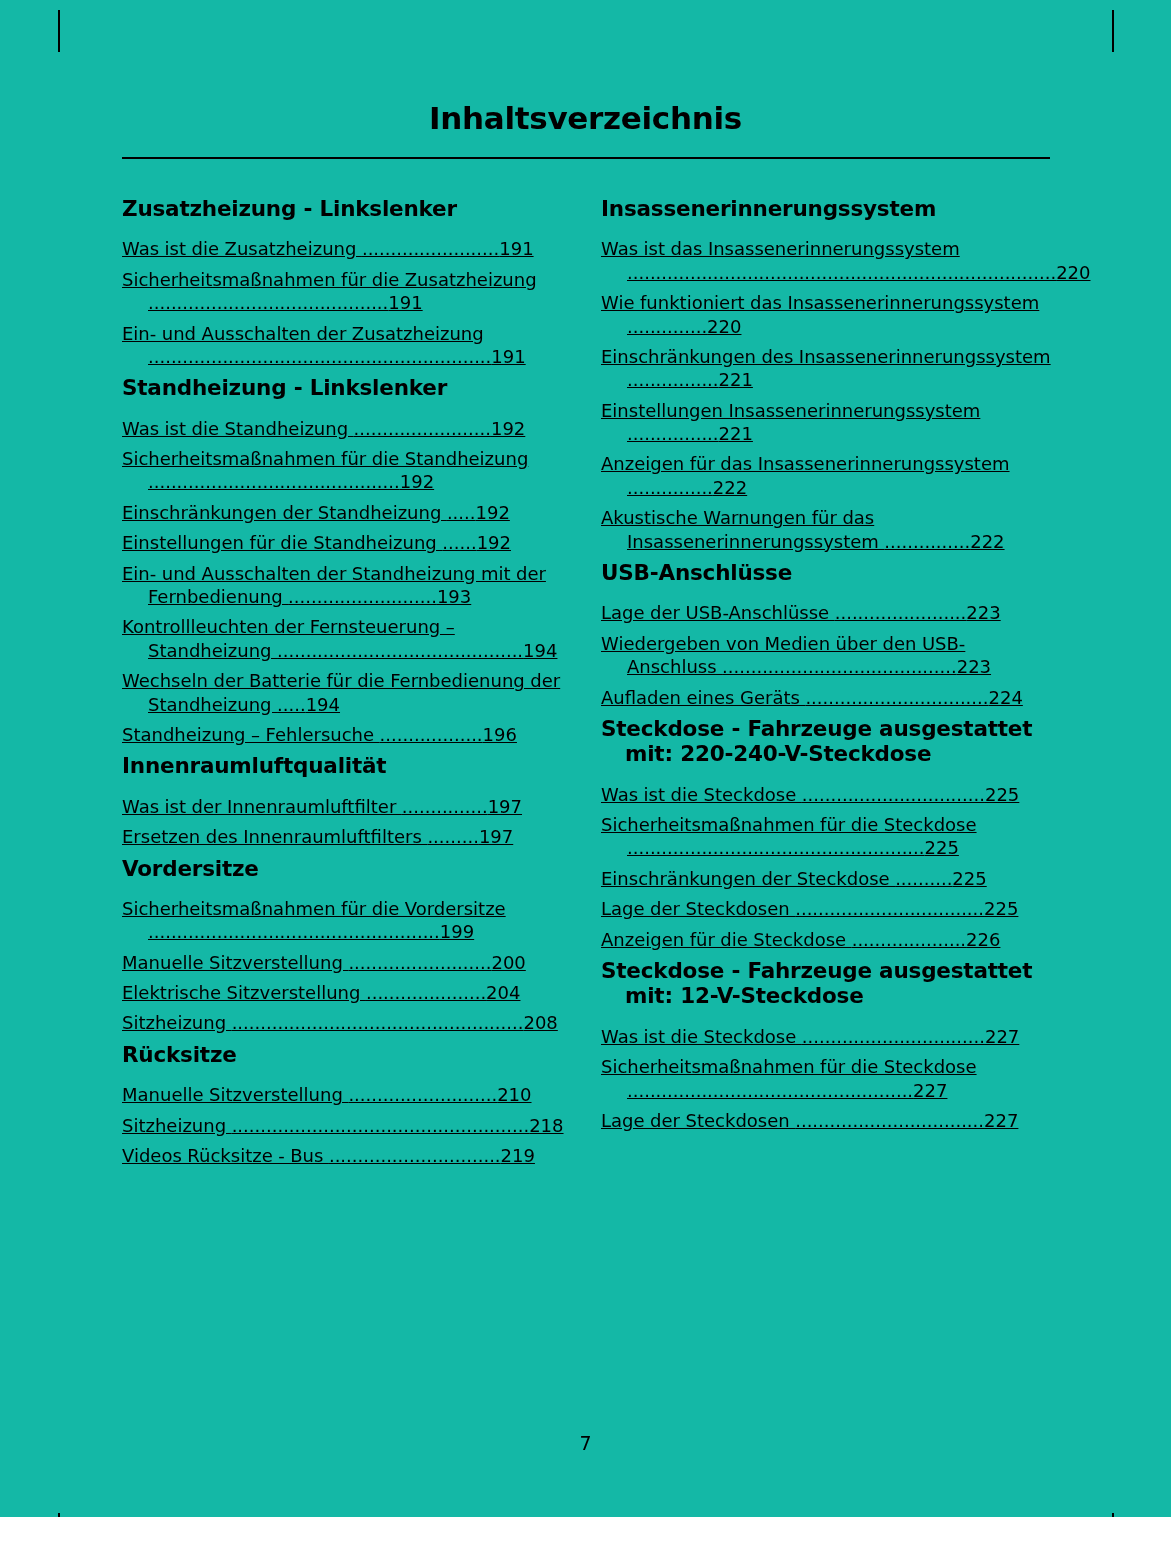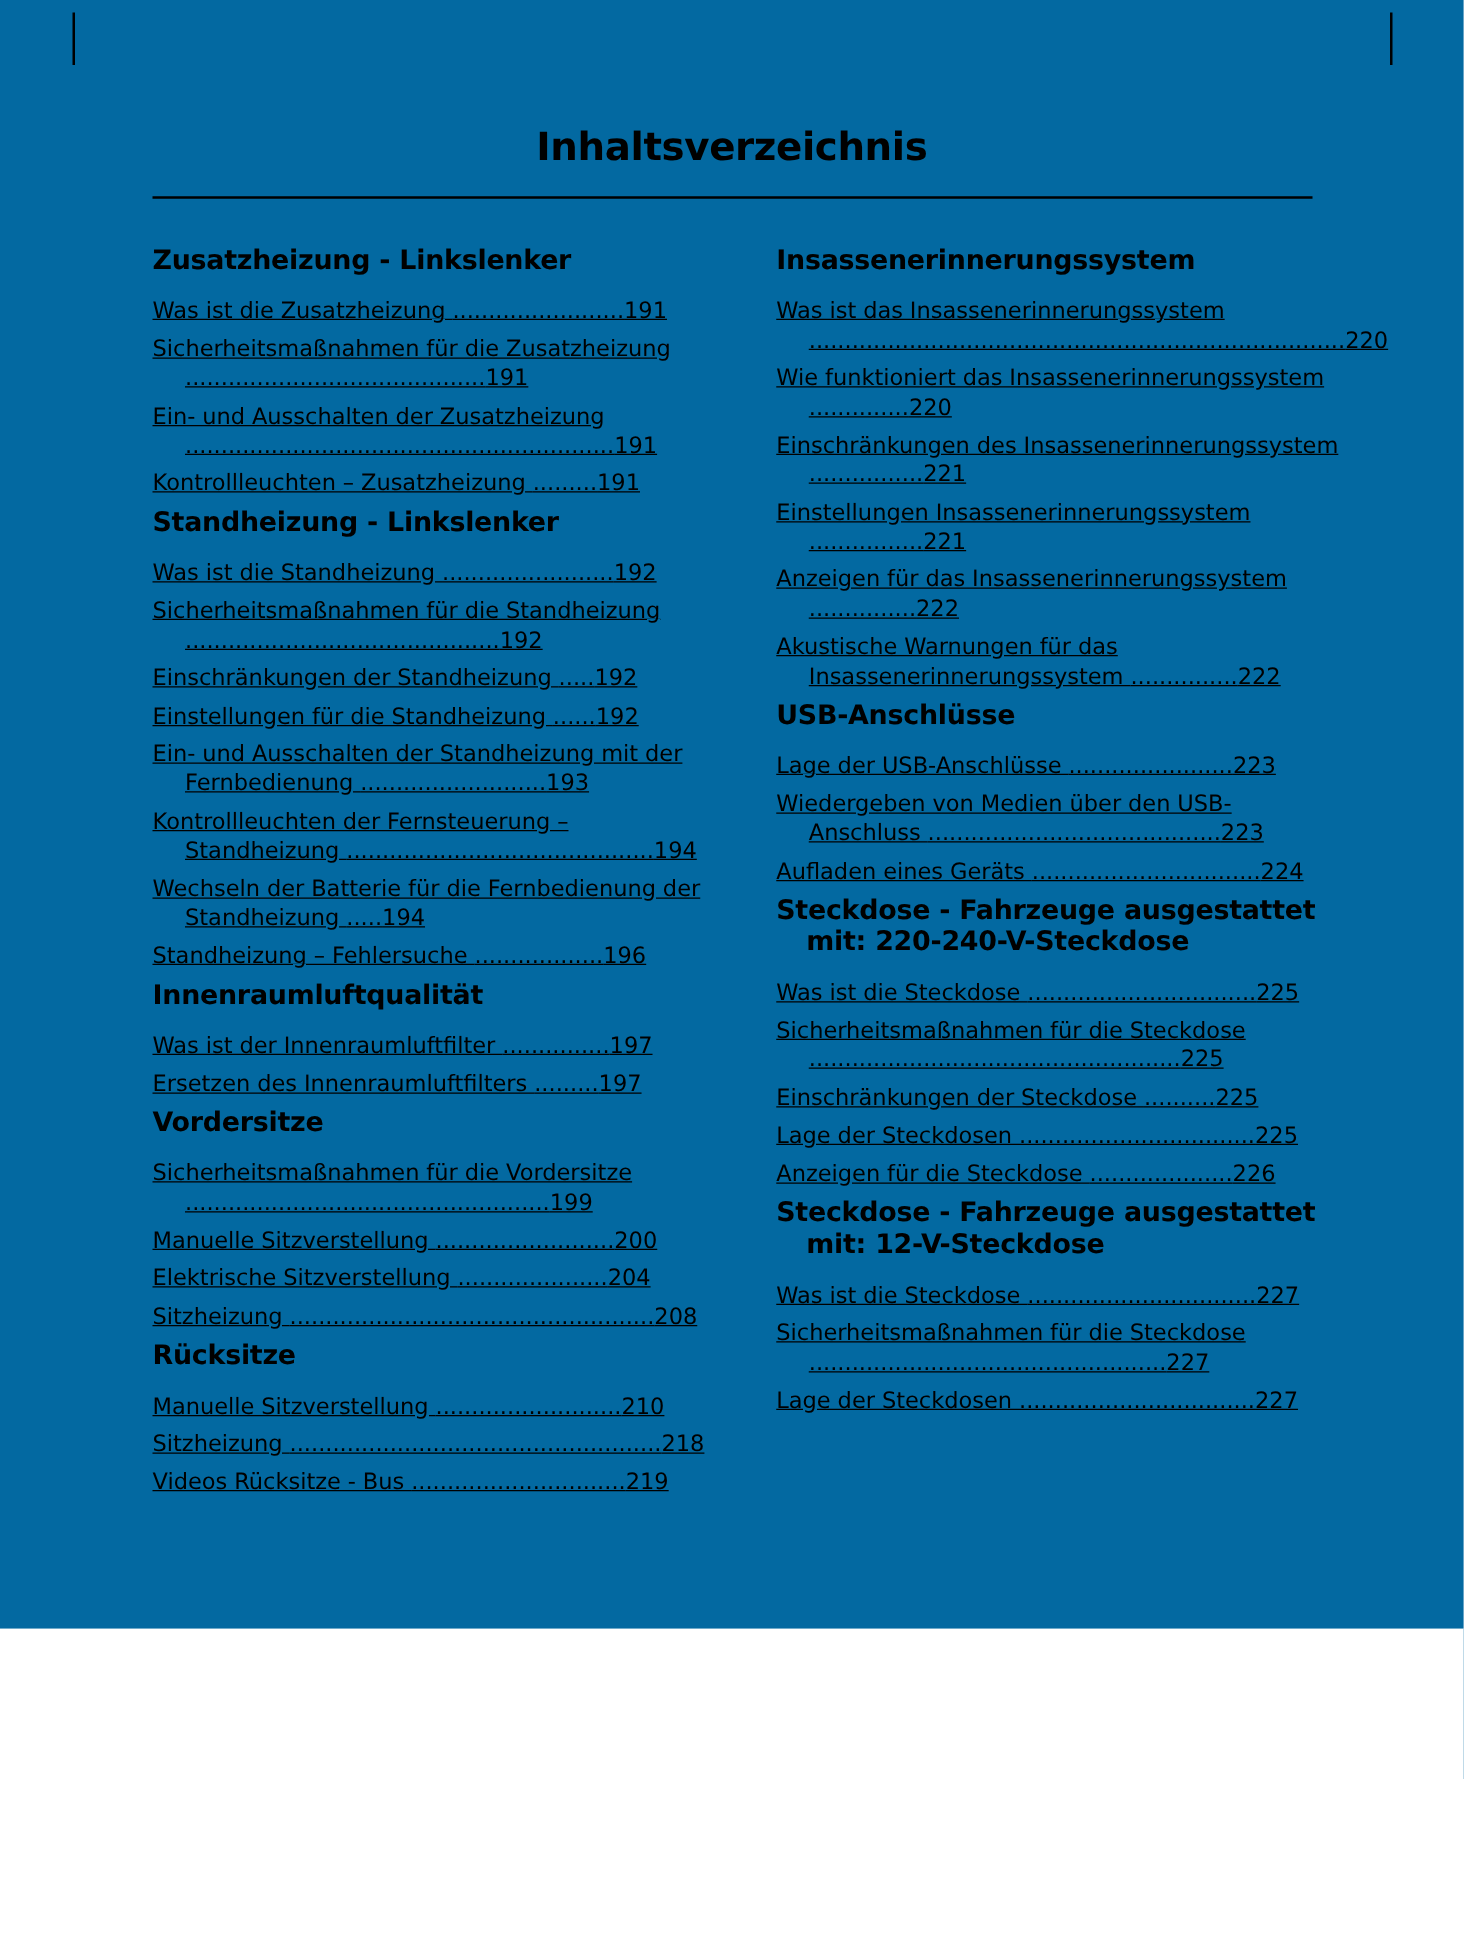--- a/index.html
+++ b/index.html
@@ -3,22 +3,22 @@
 <meta charset="utf-8">
 <style>
   html, body {
     margin: 0;
     padding: 0;
     background: #ffffff;
   }
   .page {
     position: relative;
     width: 1171px;
-    height: 1303px;
-    background: #0369a1;
+    height: 1517px;
+    background: #14b8a6;
     font-family: "DejaVu Sans", sans-serif;
     color: #000000;
     overflow: hidden;
   }
 
   
   .crop {
     position: absolute;
     background: #000;
   }
@@ -43,21 +43,21 @@
     height: 2px;
     background: #000;
   }
 
   .columns {
     position: absolute;
     top: 196px;
     left: 122px;
     width: 952px;
     display: flex;
-    gap: 46px;
+    gap: 26px;
   }
   .col {
     width: 453px;
   }
 
   h2.sec {
     font-size: 21.5px;
     font-weight: bold;
     line-height: 1.18;
     margin: 0 0 16px 0;
@@ -106,21 +106,20 @@
 
   <div class="title">Inhaltsverzeichnis</div>
   <div class="rule"></div>
 
   <div class="columns">
     <div class="col" id="col-left">
         <h2 class="sec hang">Zusatzheizung - Linkslenker</h2>
         <p class="entry"><span>Was ist die Zusatzheizung </span><span class="dots">........................</span><span class="pg">191</span></p>
         <p class="entry"><span>Sicherheitsmaßnahmen für die Zusatzheizung </span><span class="dots">..........................................</span><span class="pg">191</span></p>
         <p class="entry"><span>Ein- und Ausschalten der Zusatzheizung </span><span class="dots">............................................................</span><span class="pg">191</span></p>
-        <p class="entry"><span>Kontrollleuchten – Zusatzheizung </span><span class="dots">.........</span><span class="pg">191</span></p>
         <h2 class="sec hang gap-sec">Standheizung - Linkslenker</h2>
         <p class="entry"><span>Was ist die Standheizung </span><span class="dots">........................</span><span class="pg">192</span></p>
         <p class="entry"><span>Sicherheitsmaßnahmen für die Standheizung </span><span class="dots">............................................</span><span class="pg">192</span></p>
         <p class="entry"><span>Einschränkungen der Standheizung </span><span class="dots">.....</span><span class="pg">192</span></p>
         <p class="entry"><span>Einstellungen für die Standheizung </span><span class="dots">......</span><span class="pg">192</span></p>
         <p class="entry"><span>Ein- und Ausschalten der Standheizung mit der Fernbedienung </span><span class="dots">..........................</span><span class="pg">193</span></p>
         <p class="entry"><span>Kontrollleuchten der Fernsteuerung – Standheizung </span><span class="dots">...........................................</span><span class="pg">194</span></p>
         <p class="entry"><span>Wechseln der Batterie für die Fernbedienung der Standheizung </span><span class="dots">.....</span><span class="pg">194</span></p>
         <p class="entry"><span>Standheizung – Fehlersuche </span><span class="dots">..................</span><span class="pg">196</span></p>
         <h2 class="sec hang gap-sec">Innenraumluftqualität</h2>

